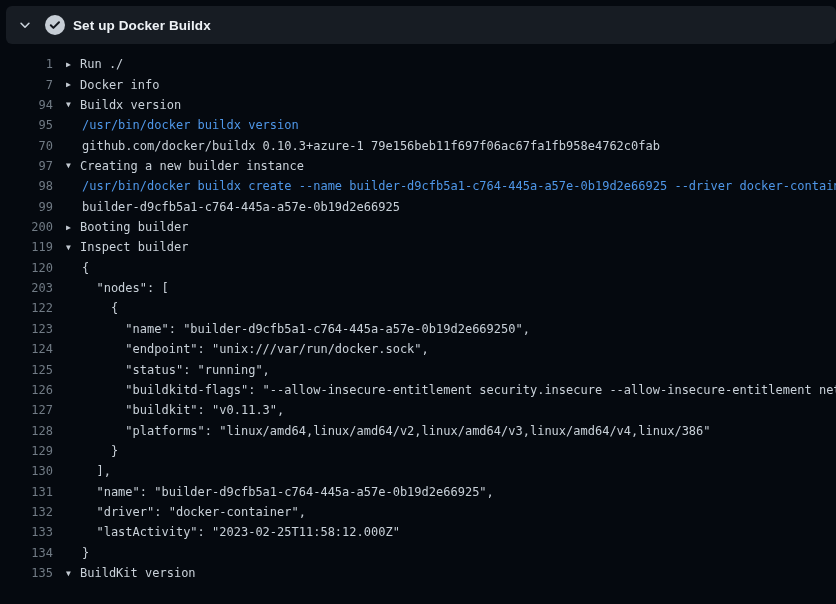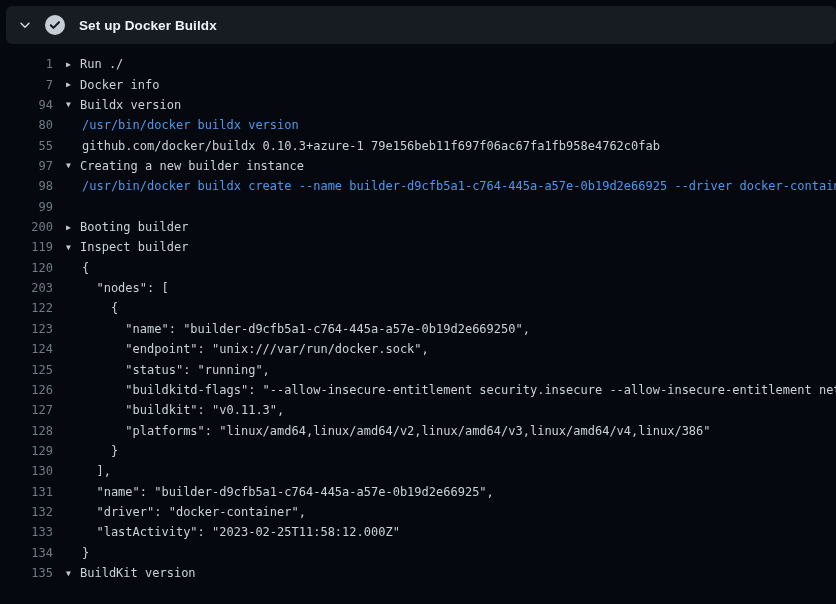--- a/index.html
+++ b/index.html
@@ -40,21 +40,21 @@
   }
   .status {
     width: 20px;
     height: 20px;
     margin-left: 12px;
     display: flex;
     align-items: center;
     justify-content: center;
   }
   .step-title {
-    margin-left: 14px;
+    margin-left: 8px;
     font-size: 13.5px;
     font-weight: 600;
     color: #eef2f6;
     letter-spacing: 0.1px;
   }
   
   .log {
     position: absolute;
     top: 54px;
     left: 0;
@@ -110,25 +110,25 @@
         <path d="M5.8 10.3l2.6 2.6 5.6-5.7" fill="none" stroke="#12161d" stroke-width="2" stroke-linecap="round" stroke-linejoin="round"></path>
       </svg>
     </span>
     <span class="step-title">Set up Docker Buildx</span>
   </div>
 
   <div class="log" id="log">
       <div class="row"><span class="num">1</span><span class="body grp"><span class="tri">▶</span><span>Run ./</span></span></div>
       <div class="row"><span class="num">7</span><span class="body grp"><span class="tri">▶</span><span>Docker info</span></span></div>
       <div class="row"><span class="num">94</span><span class="body grp"><span class="tri">▼</span><span>Buildx version</span></span></div>
-      <div class="row"><span class="num">80</span><span class="body"><span class="txt cmd">/usr/bin/docker buildx version</span></span></div>
-      <div class="row"><span class="num">55</span><span class="body"><span class="txt">github.com/docker/buildx 0.10.3+azure-1 79e156beb11f697f06ac67fa1fb958e4762c0fab</span></span></div>
+      <div class="row"><span class="num">95</span><span class="body"><span class="txt cmd">/usr/bin/docker buildx version</span></span></div>
+      <div class="row"><span class="num">70</span><span class="body"><span class="txt">github.com/docker/buildx 0.10.3+azure-1 79e156beb11f697f06ac67fa1fb958e4762c0fab</span></span></div>
       <div class="row"><span class="num">97</span><span class="body grp"><span class="tri">▼</span><span>Creating a new builder instance</span></span></div>
       <div class="row"><span class="num">98</span><span class="body"><span class="txt cmd">/usr/bin/docker buildx create --name builder-d9cfb5a1-c764-445a-a57e-0b19d2e66925 --driver docker-container</span></span></div>
-      <div class="row"><span class="num">99</span></div>
+      <div class="row"><span class="num">99</span><span class="body"><span class="txt">builder-d9cfb5a1-c764-445a-a57e-0b19d2e66925</span></span></div>
       <div class="row"><span class="num">200</span><span class="body grp"><span class="tri">▶</span><span>Booting builder</span></span></div>
       <div class="row"><span class="num">119</span><span class="body grp"><span class="tri">▼</span><span>Inspect builder</span></span></div>
       <div class="row"><span class="num">120</span><span class="body"><span class="txt">{</span></span></div>
       <div class="row"><span class="num">203</span><span class="body"><span class="txt">  "nodes": [</span></span></div>
       <div class="row"><span class="num">122</span><span class="body"><span class="txt">    {</span></span></div>
       <div class="row"><span class="num">123</span><span class="body"><span class="txt">      "name": "builder-d9cfb5a1-c764-445a-a57e-0b19d2e669250",</span></span></div>
       <div class="row"><span class="num">124</span><span class="body"><span class="txt">      "endpoint": "unix:///var/run/docker.sock",</span></span></div>
       <div class="row"><span class="num">125</span><span class="body"><span class="txt">      "status": "running",</span></span></div>
       <div class="row"><span class="num">126</span><span class="body"><span class="txt">      "buildkitd-flags": "--allow-insecure-entitlement security.insecure --allow-insecure-entitlement network.host",</span></span></div>
       <div class="row"><span class="num">127</span><span class="body"><span class="txt">      "buildkit": "v0.11.3",</span></span></div>

